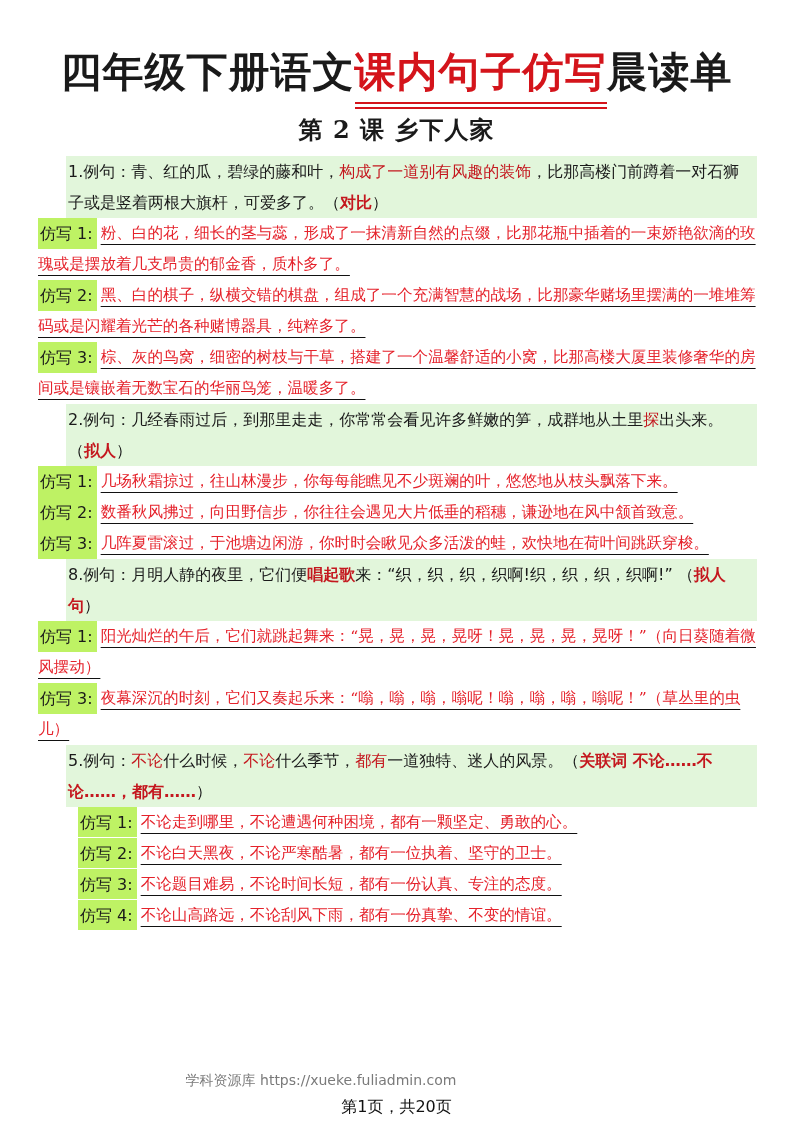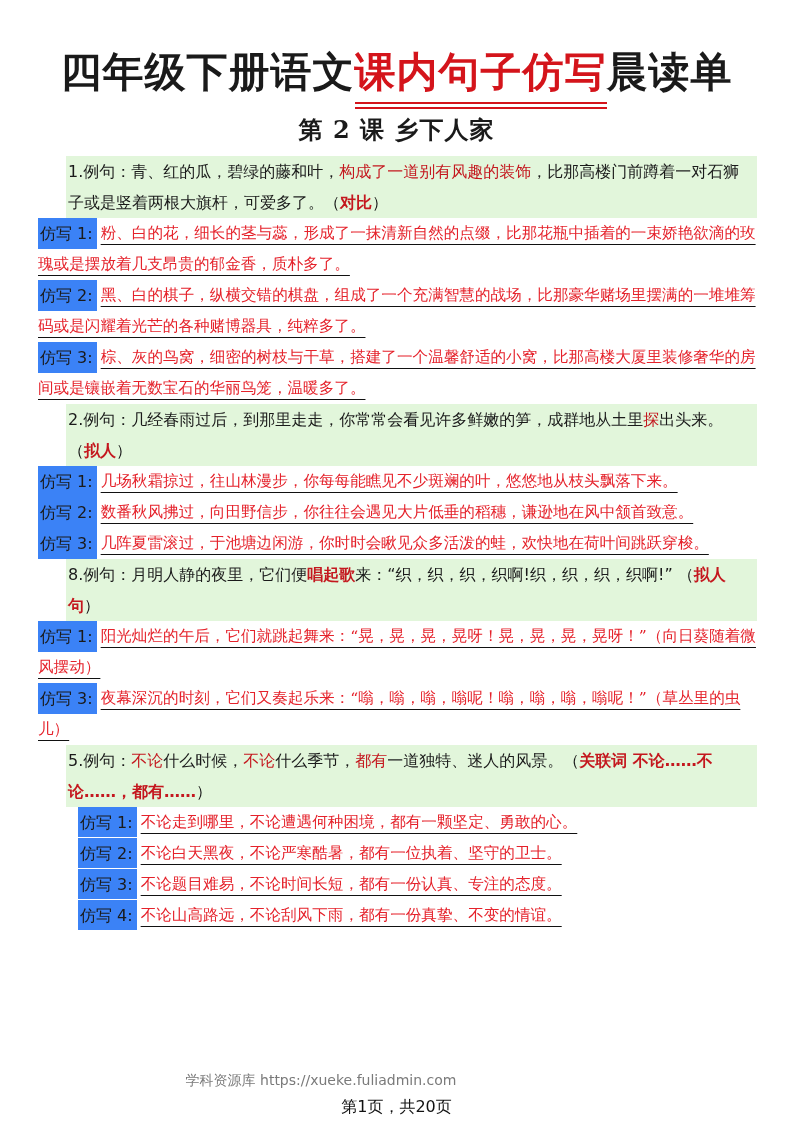--- a/index.html
+++ b/index.html
@@ -19,21 +19,21 @@
   .content { position: absolute; top: 156px; left: 38px; width: 719px; }
 
   .example { background: #e2f6db; font-size: 16px; line-height: 31px; padding: 0 2px 0 2px; margin-left: 28px; }
   .example .red { color: #c4171e; }
   .example .redb { color: #c4171e; font-weight: bold; }
 
   .imit { position: relative; font-family: "DejaVu Serif", "Liberation Serif", serif;
           font-size: 15.6px; line-height: 31px; color: #e5222b; }
   .imit .txt { text-decoration: underline; text-decoration-color: #111; text-underline-offset: 6px;
                text-decoration-thickness: 1.4px; }
-  .imit .label { display: inline-block; background: #3b82f6; color: #1a1a1a;
+  .imit .label { display: inline-block; background: #bef264; color: #1a1a1a;
                  font-family: "DejaVu Sans", "Liberation Sans", sans-serif; font-size: 16px;
                  padding: 0 4px 0 2px; margin-right: 4px; line-height: 31px; height: 31px; vertical-align: top; }
   .imit.single { height: 31px; padding-left: 40px; }
   .imit.single .label { height: 30px; margin-bottom: 1px; }
 
   .footer-src { position: absolute; top: 1070px; left: 0; width: 642px; text-align: center;
                 font-size: 14px; color: #7a7a7a; line-height: 20px; }
   .footer-page { position: absolute; top: 1096px; left: 0; width: 793px; text-align: center;
                  font-size: 16px; color: #111; line-height: 22px; }
 </style>

